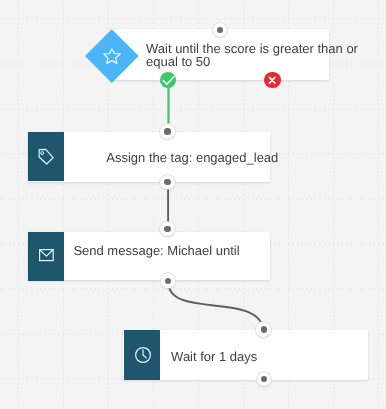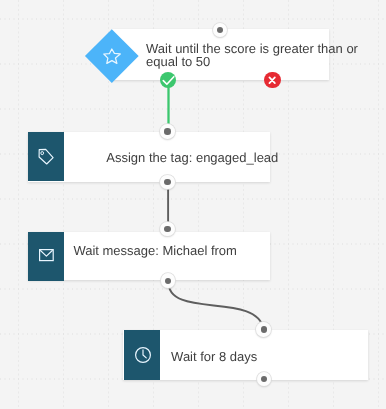--- a/index.html
+++ b/index.html
@@ -71,32 +71,32 @@
   </div>
 
   <div class="card" style="left:27.7px;top:231.6px;width:242.2px;height:48.8px;"></div>
   <div class="iconbox" style="left:27.7px;top:231.8px;width:36.2px;height:49px;">
     <svg style="left:11.05px;top:17.5px;" width="15" height="13" viewBox="0 0 15 13">
       <rect x="0.6" y="0.6" width="13.6" height="11" fill="none" stroke="#e9f6ff" stroke-width="1.2"></rect>
       <path d="M1.2 1.2 L7.4 7.1 L13.6 1.2" fill="none" stroke="#e9f6ff" stroke-width="1.2" stroke-linejoin="round"></path>
     </svg>
   </div>
   <div class="cardtext" style="left:73.4px;top:244.6px;">
-    <div>Wait message: Michael from</div>
+    <div>Send message: Michael until</div>
   </div>
 
   <div class="card" style="left:123.4px;top:330.1px;width:244.4px;height:50.2px;"></div>
   <div class="iconbox" style="left:123.5px;top:330.2px;width:36.3px;height:49.4px;">
     <svg style="left:11.15px;top:16.7px;" width="16" height="16" viewBox="0 0 16 16">
       <circle cx="8" cy="8" r="7.4" fill="none" stroke="#e9f6ff" stroke-width="1.2"></circle>
       <path d="M8 2.9 L8 8 L11.25 10.9" fill="none" stroke="#e9f6ff" stroke-width="1.2" stroke-linecap="round" stroke-linejoin="round"></path>
     </svg>
   </div>
   <div class="cardtext" style="left:171.1px;top:351px;">
-    <div>Wait for 8 days</div>
+    <div>Wait for 1 days</div>
   </div>
 
   <div class="dot" style="left:212.6px;top:22.5px;">
       <i></i>
     </div>
   <div class="dot" style="left:160.1px;top:124.1px;">
       <i></i>
     </div>
   <div class="dot" style="left:160.2px;top:174.5px;">
       <i></i>

